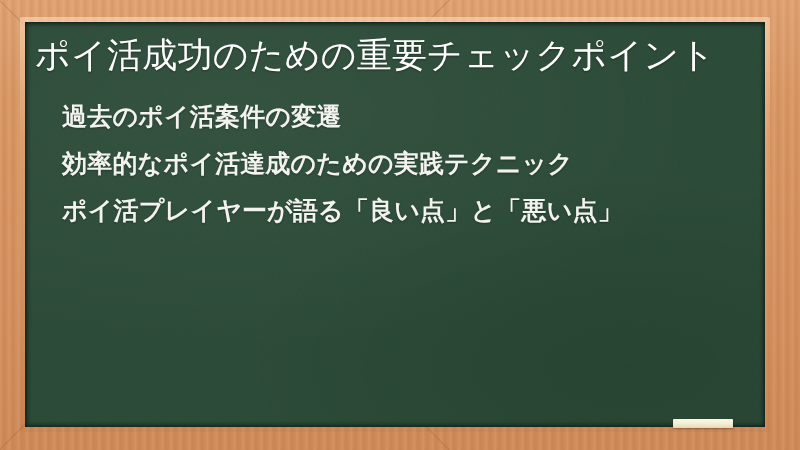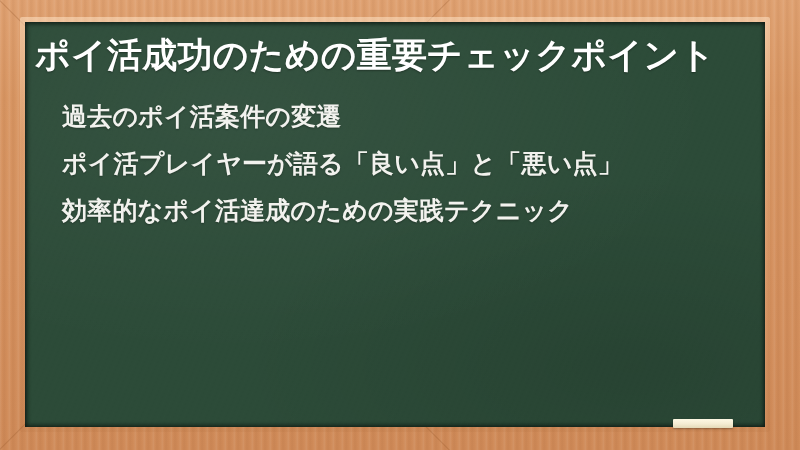--- a/index.html
+++ b/index.html
@@ -80,21 +80,21 @@
 
   
   .board-text {
     position: relative;
     padding: 10px 18px 0 10px;
   }
   .slide-title {
     margin: 0;
     color: #ffffff;
     font-size: 35px;
-    font-weight: 700;
+    font-weight: 400;
     line-height: 1.30;
     letter-spacing: 0.2px;
     white-space: pre-wrap;
     text-shadow: 0 1px 2px rgba(0,0,0,0.35);
   }
   .bullet-list {
     list-style: none;
     margin: 26px 0 0 0;
     padding: 0 0 0 27px;
   }
@@ -137,21 +137,21 @@
   <div class="frame-inner-bevel"></div>
 
   <div class="board">
     <div class="board-noise"></div>
 
     <div class="board-text">
       <h1 class="slide-title">ポイ活成功のための重要チェックポイント</h1>
 
       <ul class="bullet-list">
         <li>過去のポイ活案件の変遷</li>
+        <li>効率的なポイ活達成のための実践テクニック</li>
         <li>ポイ活プレイヤーが語る「良い点」と「悪い点」</li>
-        <li>効率的なポイ活達成のための実践テクニック</li>
       </ul>
     </div>
   </div>
 
   <div class="chalk"></div>
 
 </div>
 
 </body></html>

